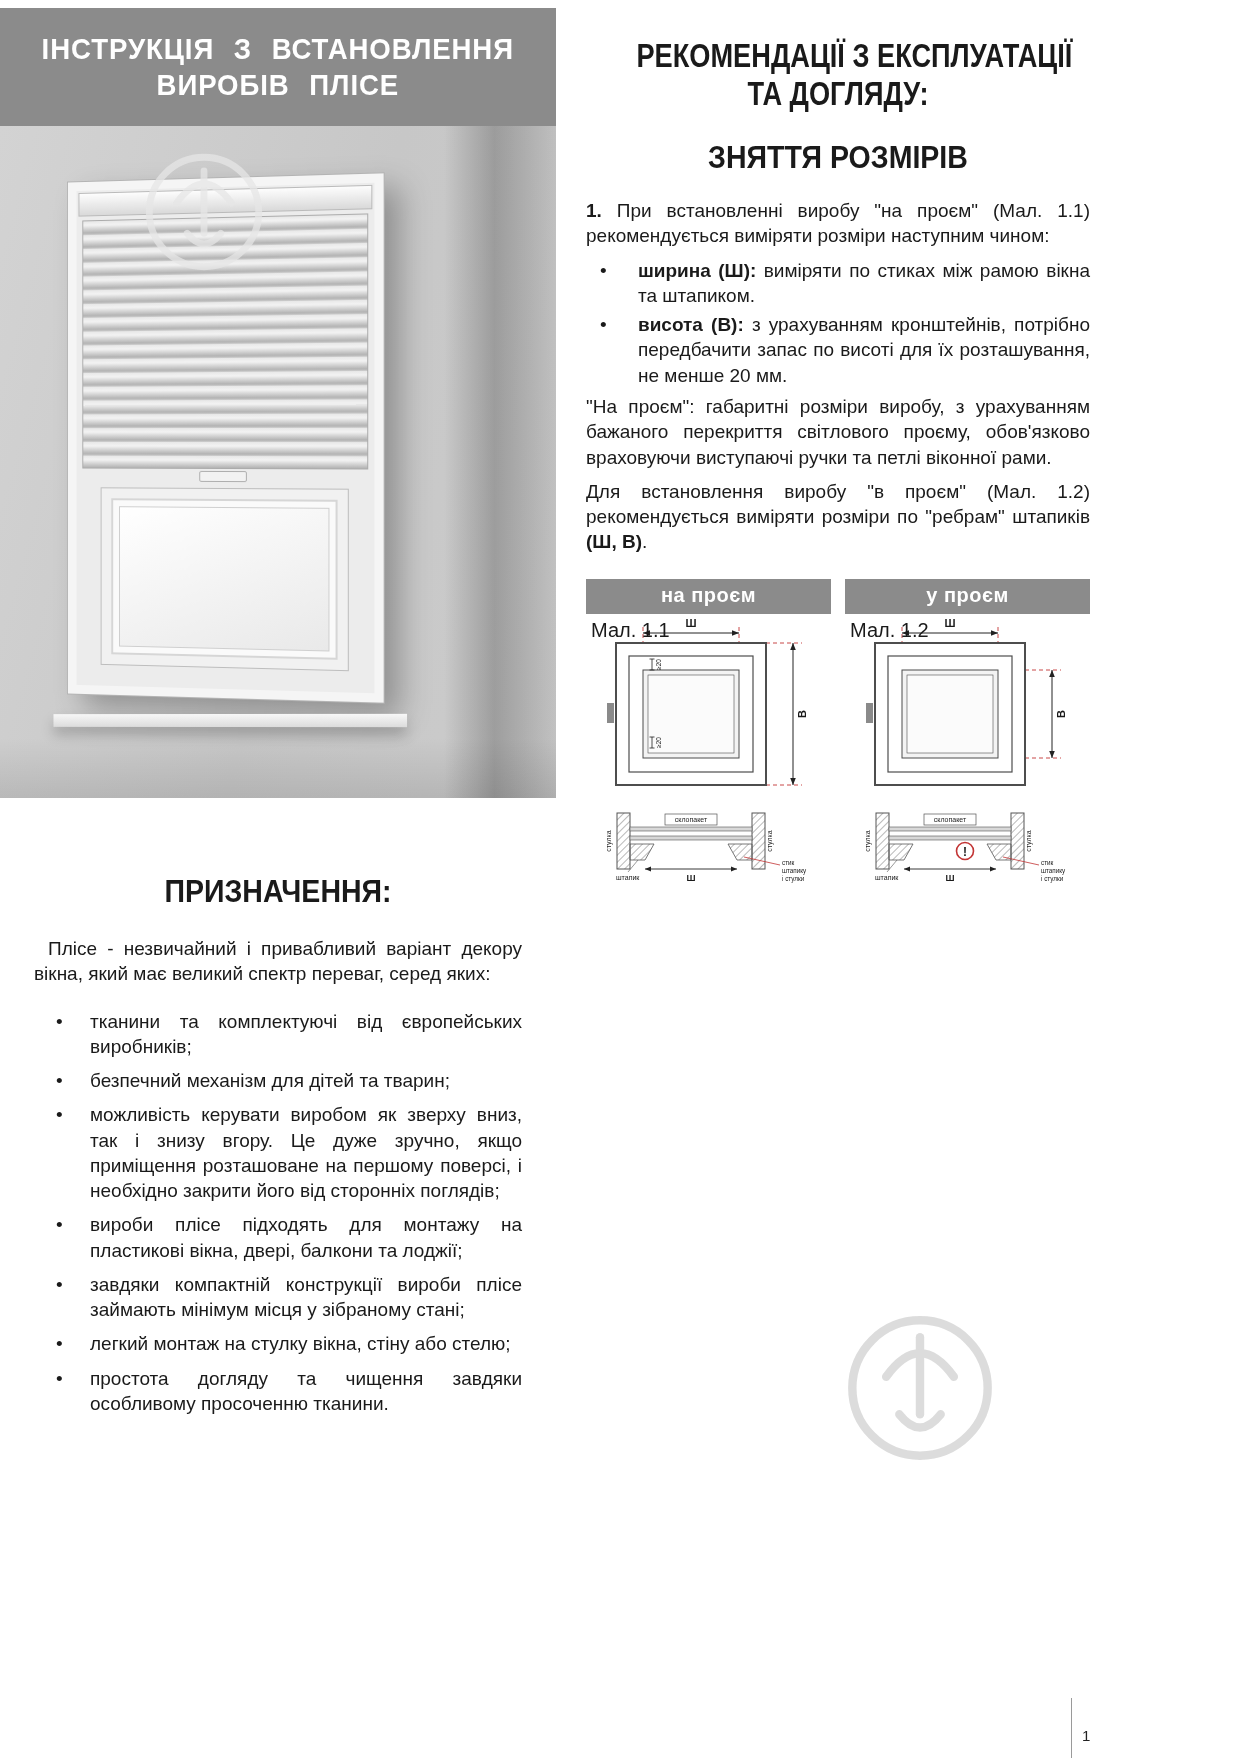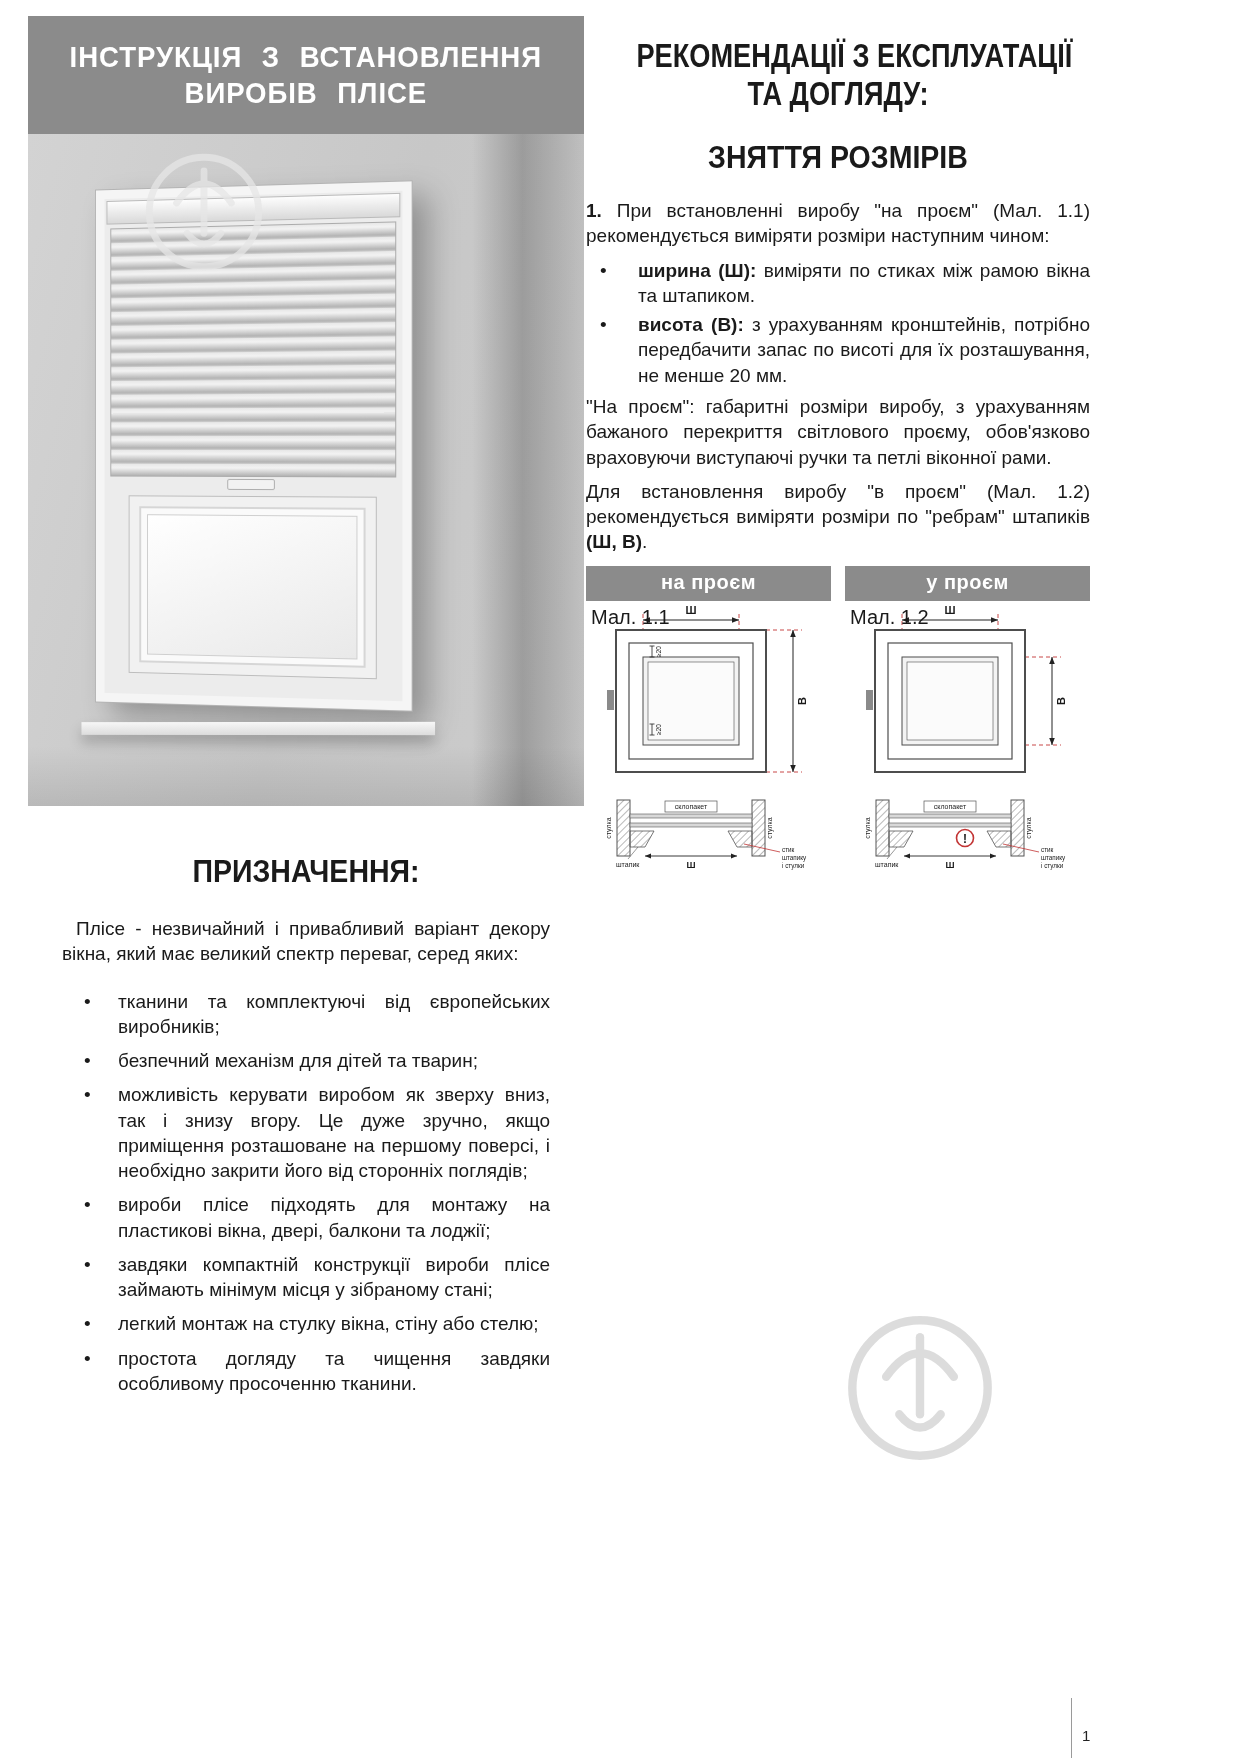--- a/index.html
+++ b/index.html
@@ -4,21 +4,21 @@
 <style>
   * { box-sizing: border-box; }
   html,body { margin:0; padding:0; }
   body {
     width:1245px; height:1758px; position:relative; overflow:hidden;
     background:#ffffff; color:#1a1a1a;
     font-family:"Liberation Sans","DejaVu Sans",sans-serif;
   }
 
   
-  .left-col { position:absolute; left:0; top:16px; width:556px;margin-left:28px; }
+  .left-col { position:absolute; left:0; top:8px; width:556px; }
 
   .header-banner {
     height:118px; background:#8b8b8b; color:#fff;
     display:flex; flex-direction:column; justify-content:center; align-items:center;
   }
   .header-banner .hl {
     font-weight:bold; font-size:30px; line-height:1.2; letter-spacing:1px;
     word-spacing:12px; white-space:nowrap; transform:scaleX(.92); transform-origin:50% 50%;
   }
 
@@ -49,21 +49,21 @@
     background:#f2f2f2; border:1px solid #aeaeae; border-radius:2px; }
   .lower-frame { position:absolute; left:26px; right:26px; top:302px; bottom:22px;
     background:#fafafa; border:10px solid #f1f1f1; outline:1px solid #bdbdbd;
     box-shadow:inset 0 0 0 2px #d6d6d6; }
   .lower-glass { position:absolute; inset:8px; background:linear-gradient(160deg,#ffffff,#e9e9e9);
     border:1px solid #cfcfcf; }
   .sill { position:absolute; left:48px; top:588px; width:356px; height:13px;
     background:linear-gradient(#f7f7f7,#dcdcdc); box-shadow:0 8px 14px rgba(0,0,0,.22);
     transform:perspective(900px) rotateY(-7deg); }
 
-  .purpose { padding:48px 34px 0 34px; }
+  .purpose { padding:76px 34px 0 34px; }
   .section-title {
     font-size:31px; font-weight:bold; text-align:center; margin:0 0 26px 0;
     white-space:nowrap; transform:scaleX(.92); transform-origin:50% 50%;
   }
   .body-text { font-size:19px; line-height:1.33; text-align:justify; }
   .intro { text-indent:14px; margin:0 0 22px 0; }
   ul.bullets { list-style:none; margin:0; padding:0 0 0 22px; }
   ul.bullets li { display:flex; margin-bottom:9px; }
   ul.bullets .dot { flex:0 0 34px; }
   ul.bullets .txt { flex:1; }
@@ -76,21 +76,21 @@
   .gap-top { margin-top:18px !important; }
   .mid-title {
     font-size:31px; font-weight:bold; text-align:center; margin:28px 0 22px 0;
     white-space:nowrap; transform:scaleX(.92); transform-origin:50% 50%;
   }
   ul.mbullets { list-style:none; margin:2px 0 6px 0; padding:0 0 0 14px; }
   ul.mbullets li { display:flex; margin-bottom:4px; }
   ul.mbullets .dot { flex:0 0 38px; }
   ul.mbullets .txt { flex:1; }
 
-  .figs { display:flex; gap:14px; margin-top:11px; }
+  .figs { display:flex; gap:14px; margin-top:24px; }
   .fig { flex:1 1 0; }
   .fig-banner { background:#8b8b8b; color:#fff; font-weight:bold; font-size:20px;
     text-align:center; padding:5px 0 7px 0; letter-spacing:.5px; }
   .fig-body { position:relative; height:298px; background:#fff; }
   .fig-caption { position:absolute; top:5px; left:5px; font-size:20px; color:#1a1a1a; }
   .fig-svg { width:100%; height:100%; display:block; }
   .fig-svg text { font-family:"Liberation Sans","DejaVu Sans",sans-serif; fill:#1a1a1a; }
 
   .attention { margin-top:26px !important; }
   .attn-label { font-size:20px; letter-spacing:.5px; }

